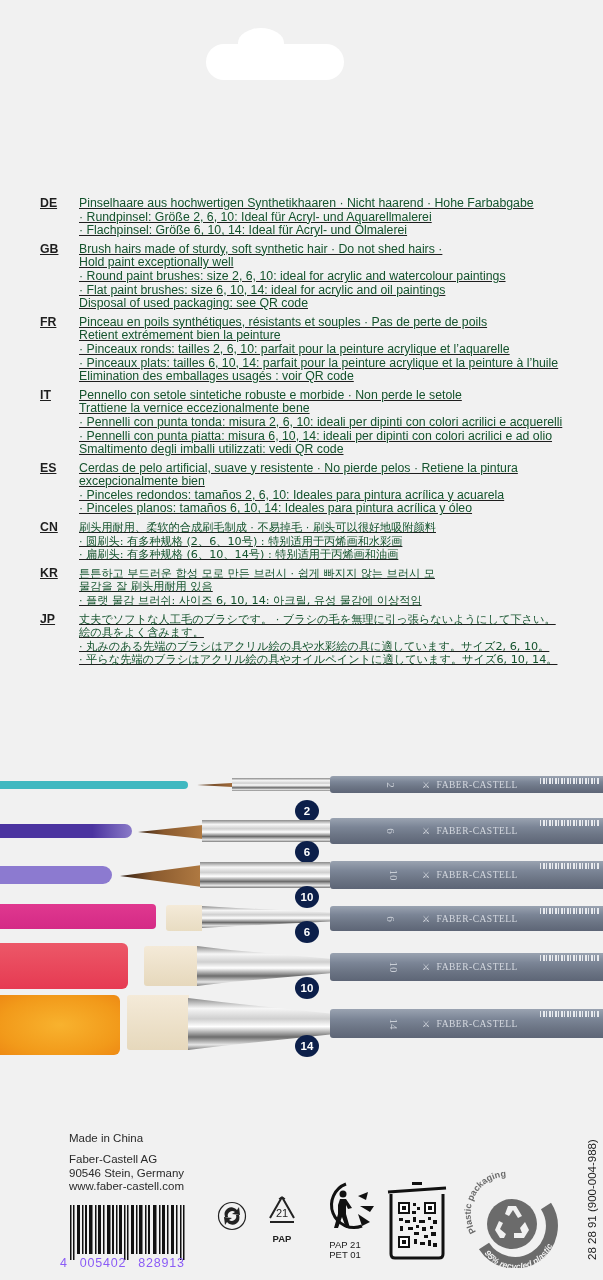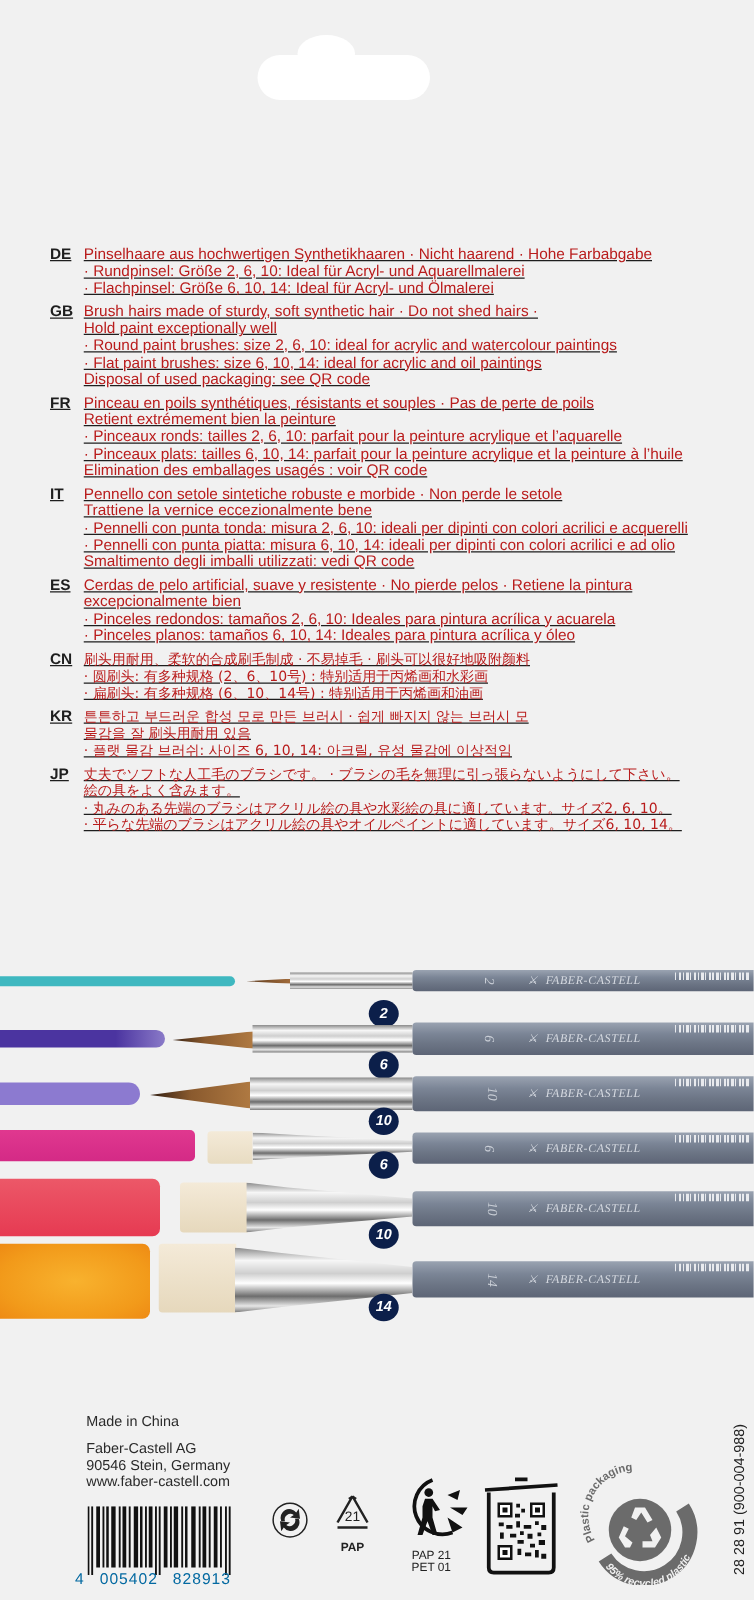--- a/index.html
+++ b/index.html
@@ -12,24 +12,24 @@
     background:#ffffff; border-radius:18px;
   }
   .hanger-bump {
     position:absolute; left:238px; top:28px; width:46px; height:30px;
     background:#ffffff; border-radius:50%;
   }
   .texts { position:absolute; left:40px; top:197px; width:560px;text-decoration:underline; }
   .lang-block { display:flex; margin-bottom:5px; }
   .lang-code { width:27px; flex:none; font-weight:bold; font-size:12.3px; line-height:13.6px; }
   .lang-lines { flex:1; }
-  .line { font-size:12.3px; line-height:13.6px; white-space:nowrap; color:#b91c1c; }
+  .line { font-size:12.3px; line-height:13.6px; white-space:nowrap; color:#14532d;margin-left:12px; }
   .line.cjk { font-family:"DejaVu Sans", sans-serif; font-size:11.2px; }
 
-  .brushes { position:absolute; left:0; top:760px; width:481px; height:300px;font-style:italic; }
+  .brushes { position:absolute; left:0; top:760px; width:481px; height:300px; }
   .brush-row { position:absolute; left:0; width:603px; }
   .stroke { position:absolute; left:0; }
   .tip { position:absolute; }
   .ferrule {
     position:absolute;
     background:linear-gradient(180deg,#8a8a8a 0%,#f6f6f6 20%,#cfcfcf 40%,#ffffff 55%,#6d6d6d 75%,#e6e6e6 90%,#7a7a7a 100%);
   }
   .handle {
     position:absolute; left:330px; right:0;
     background:linear-gradient(180deg,#9aa3b1 0%,#7b8596 35%,#6c7585 65%,#5d6576 100%);
@@ -50,21 +50,21 @@
   }
   .size-badge {
     position:absolute; width:24px; height:22px; border-radius:50%;
     background:#0c1f4a; color:#fff; font-weight:bold; font-size:11.5px;
     display:flex; align-items:center; justify-content:center;
   }
 
   .footer { position:absolute; left:69px; top:1132px; font-size:11.5px; line-height:13.8px; color:#2a2a2a; }
   .footer .gap { height:7px; }
   .barcode { position:absolute; left:70px; top:1205px; width:118px; height:55px; }
-  .barcode-digits { position:absolute; left:60px; top:1256px; font-size:12.5px; color:#0369a1; letter-spacing:0.8px; }
+  .barcode-digits { position:absolute; left:60px; top:1256px; font-size:12.5px; color:#8b5cf6; letter-spacing:0.8px; }
   .barcode-digits span { margin-right:12px; }
 
   .sym { position:absolute; }
   .sym-label { position:absolute; font-size:9.5px; color:#222; text-align:center; line-height:10px; }
   .vertical-code {
     position:absolute; left:586px; top:1260px; transform-origin:left top; transform:rotate(-90deg);
     font-size:11.5px; color:#222; white-space:nowrap;
   }
 </style>
 </head>

